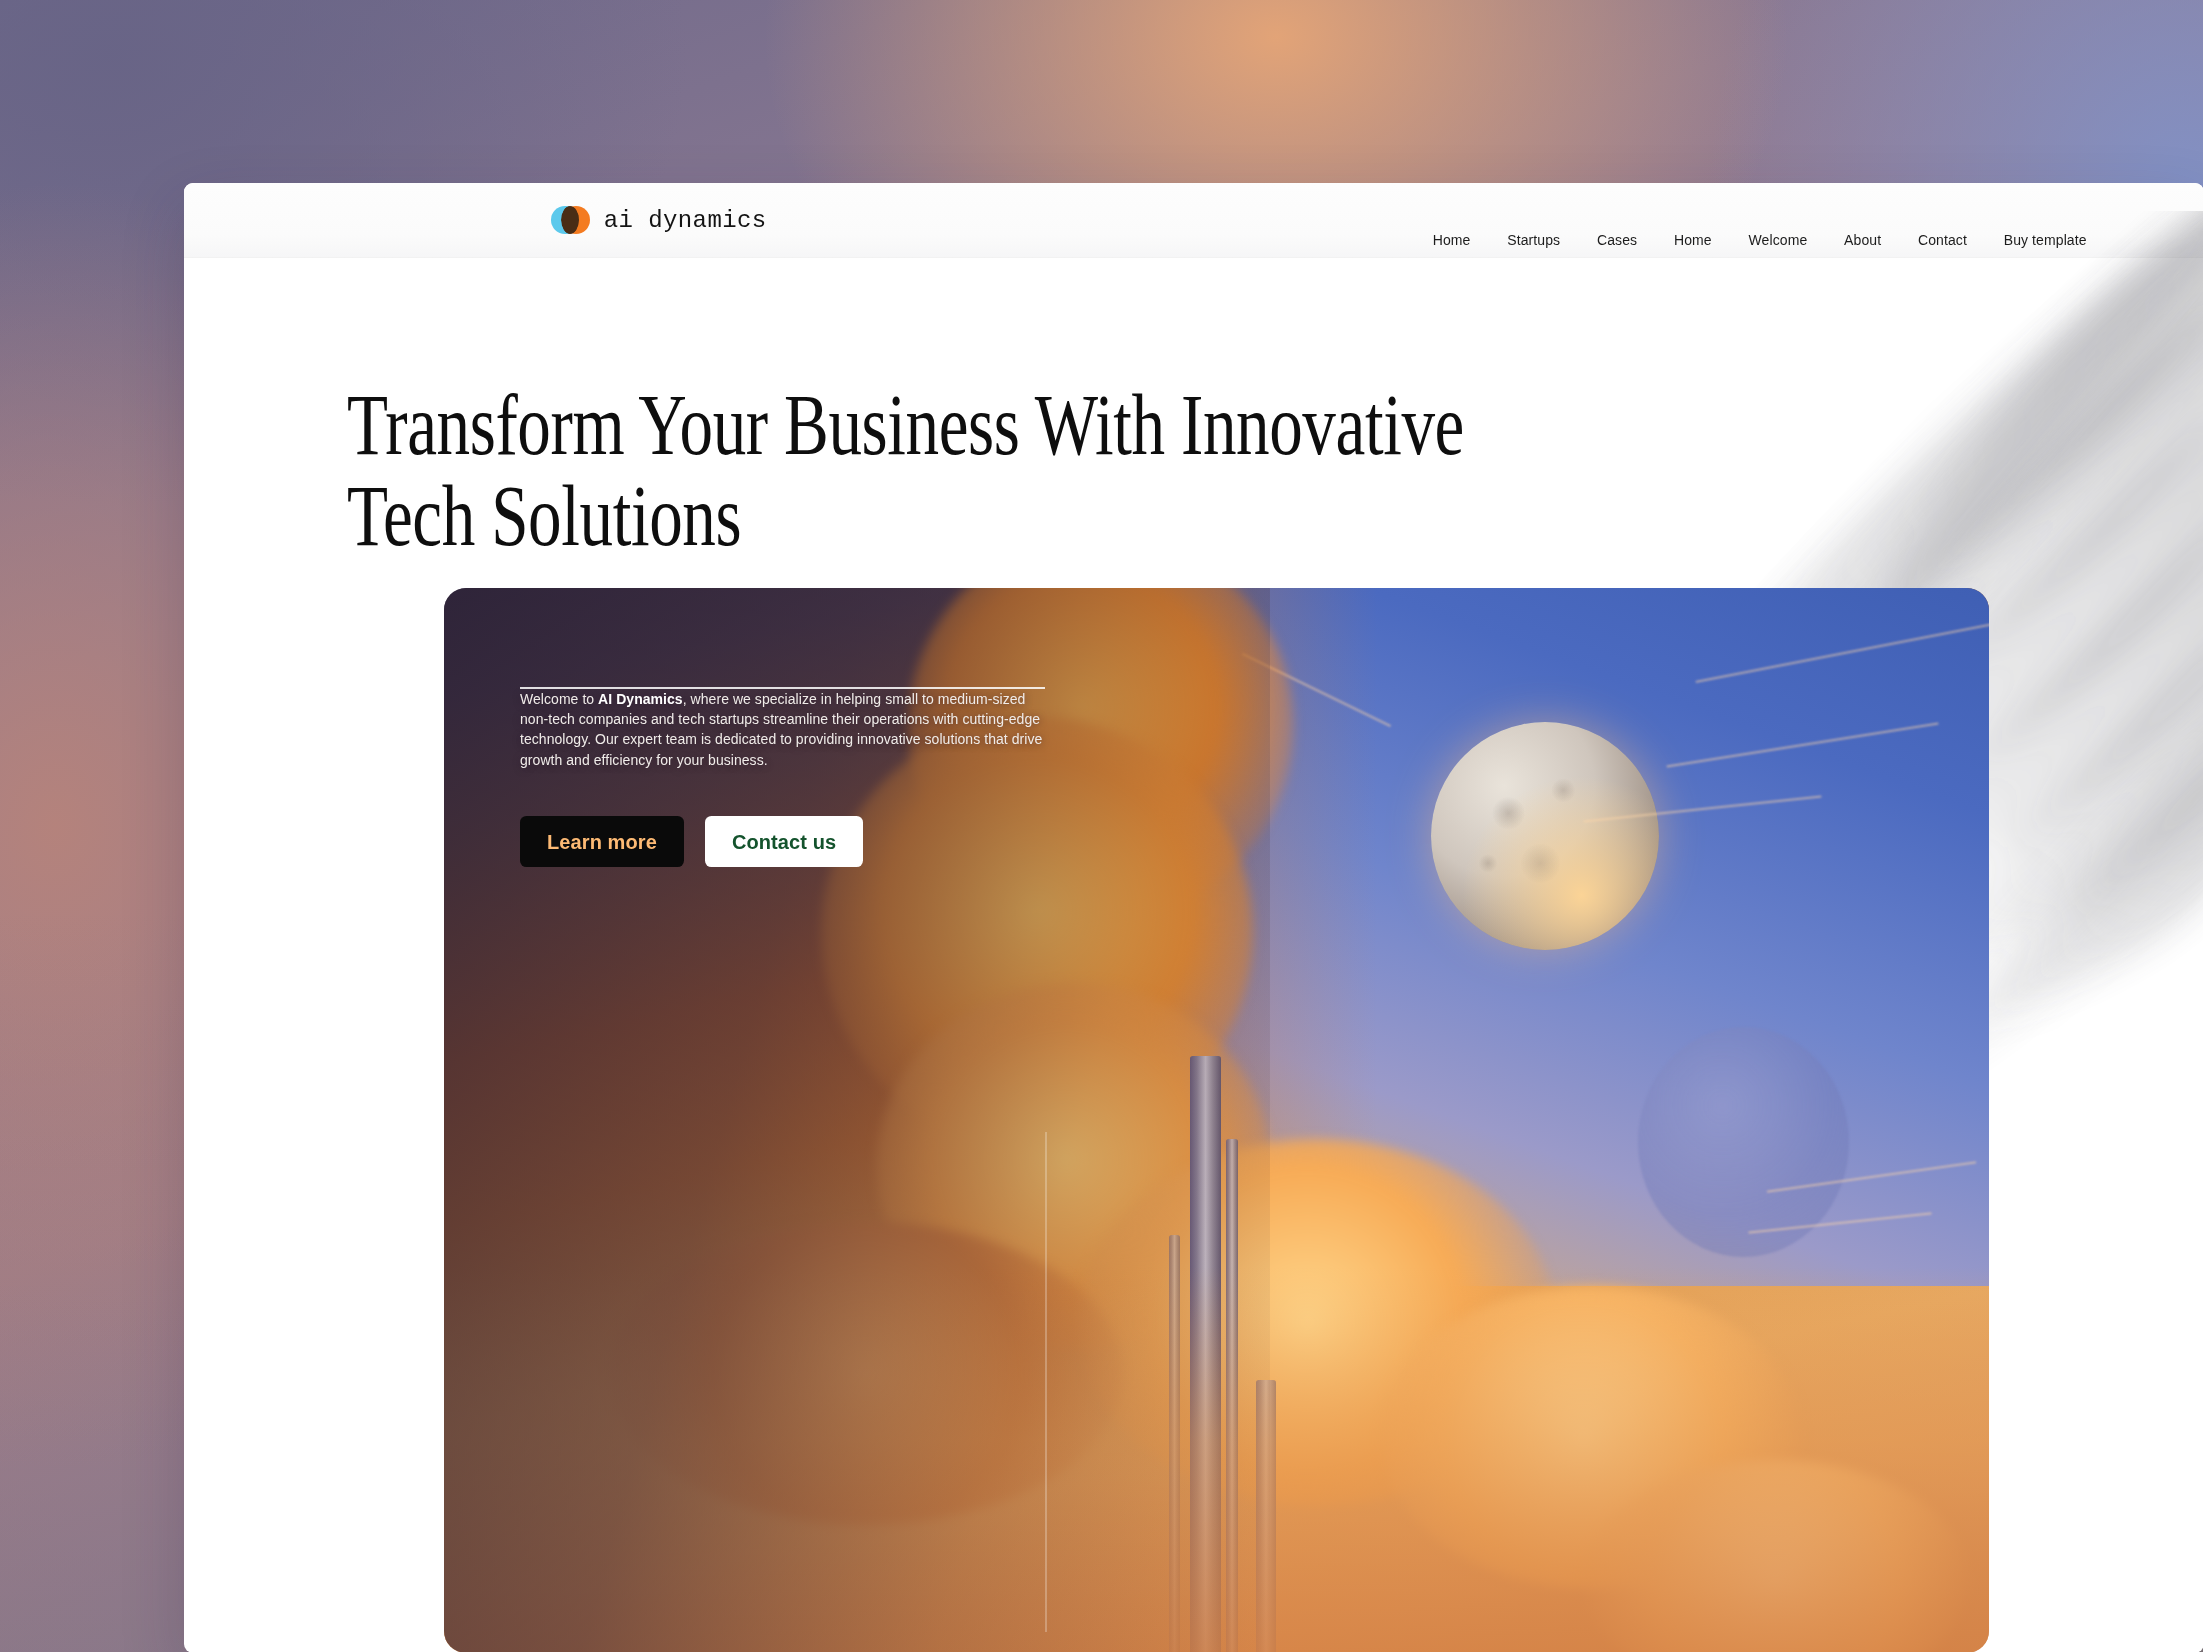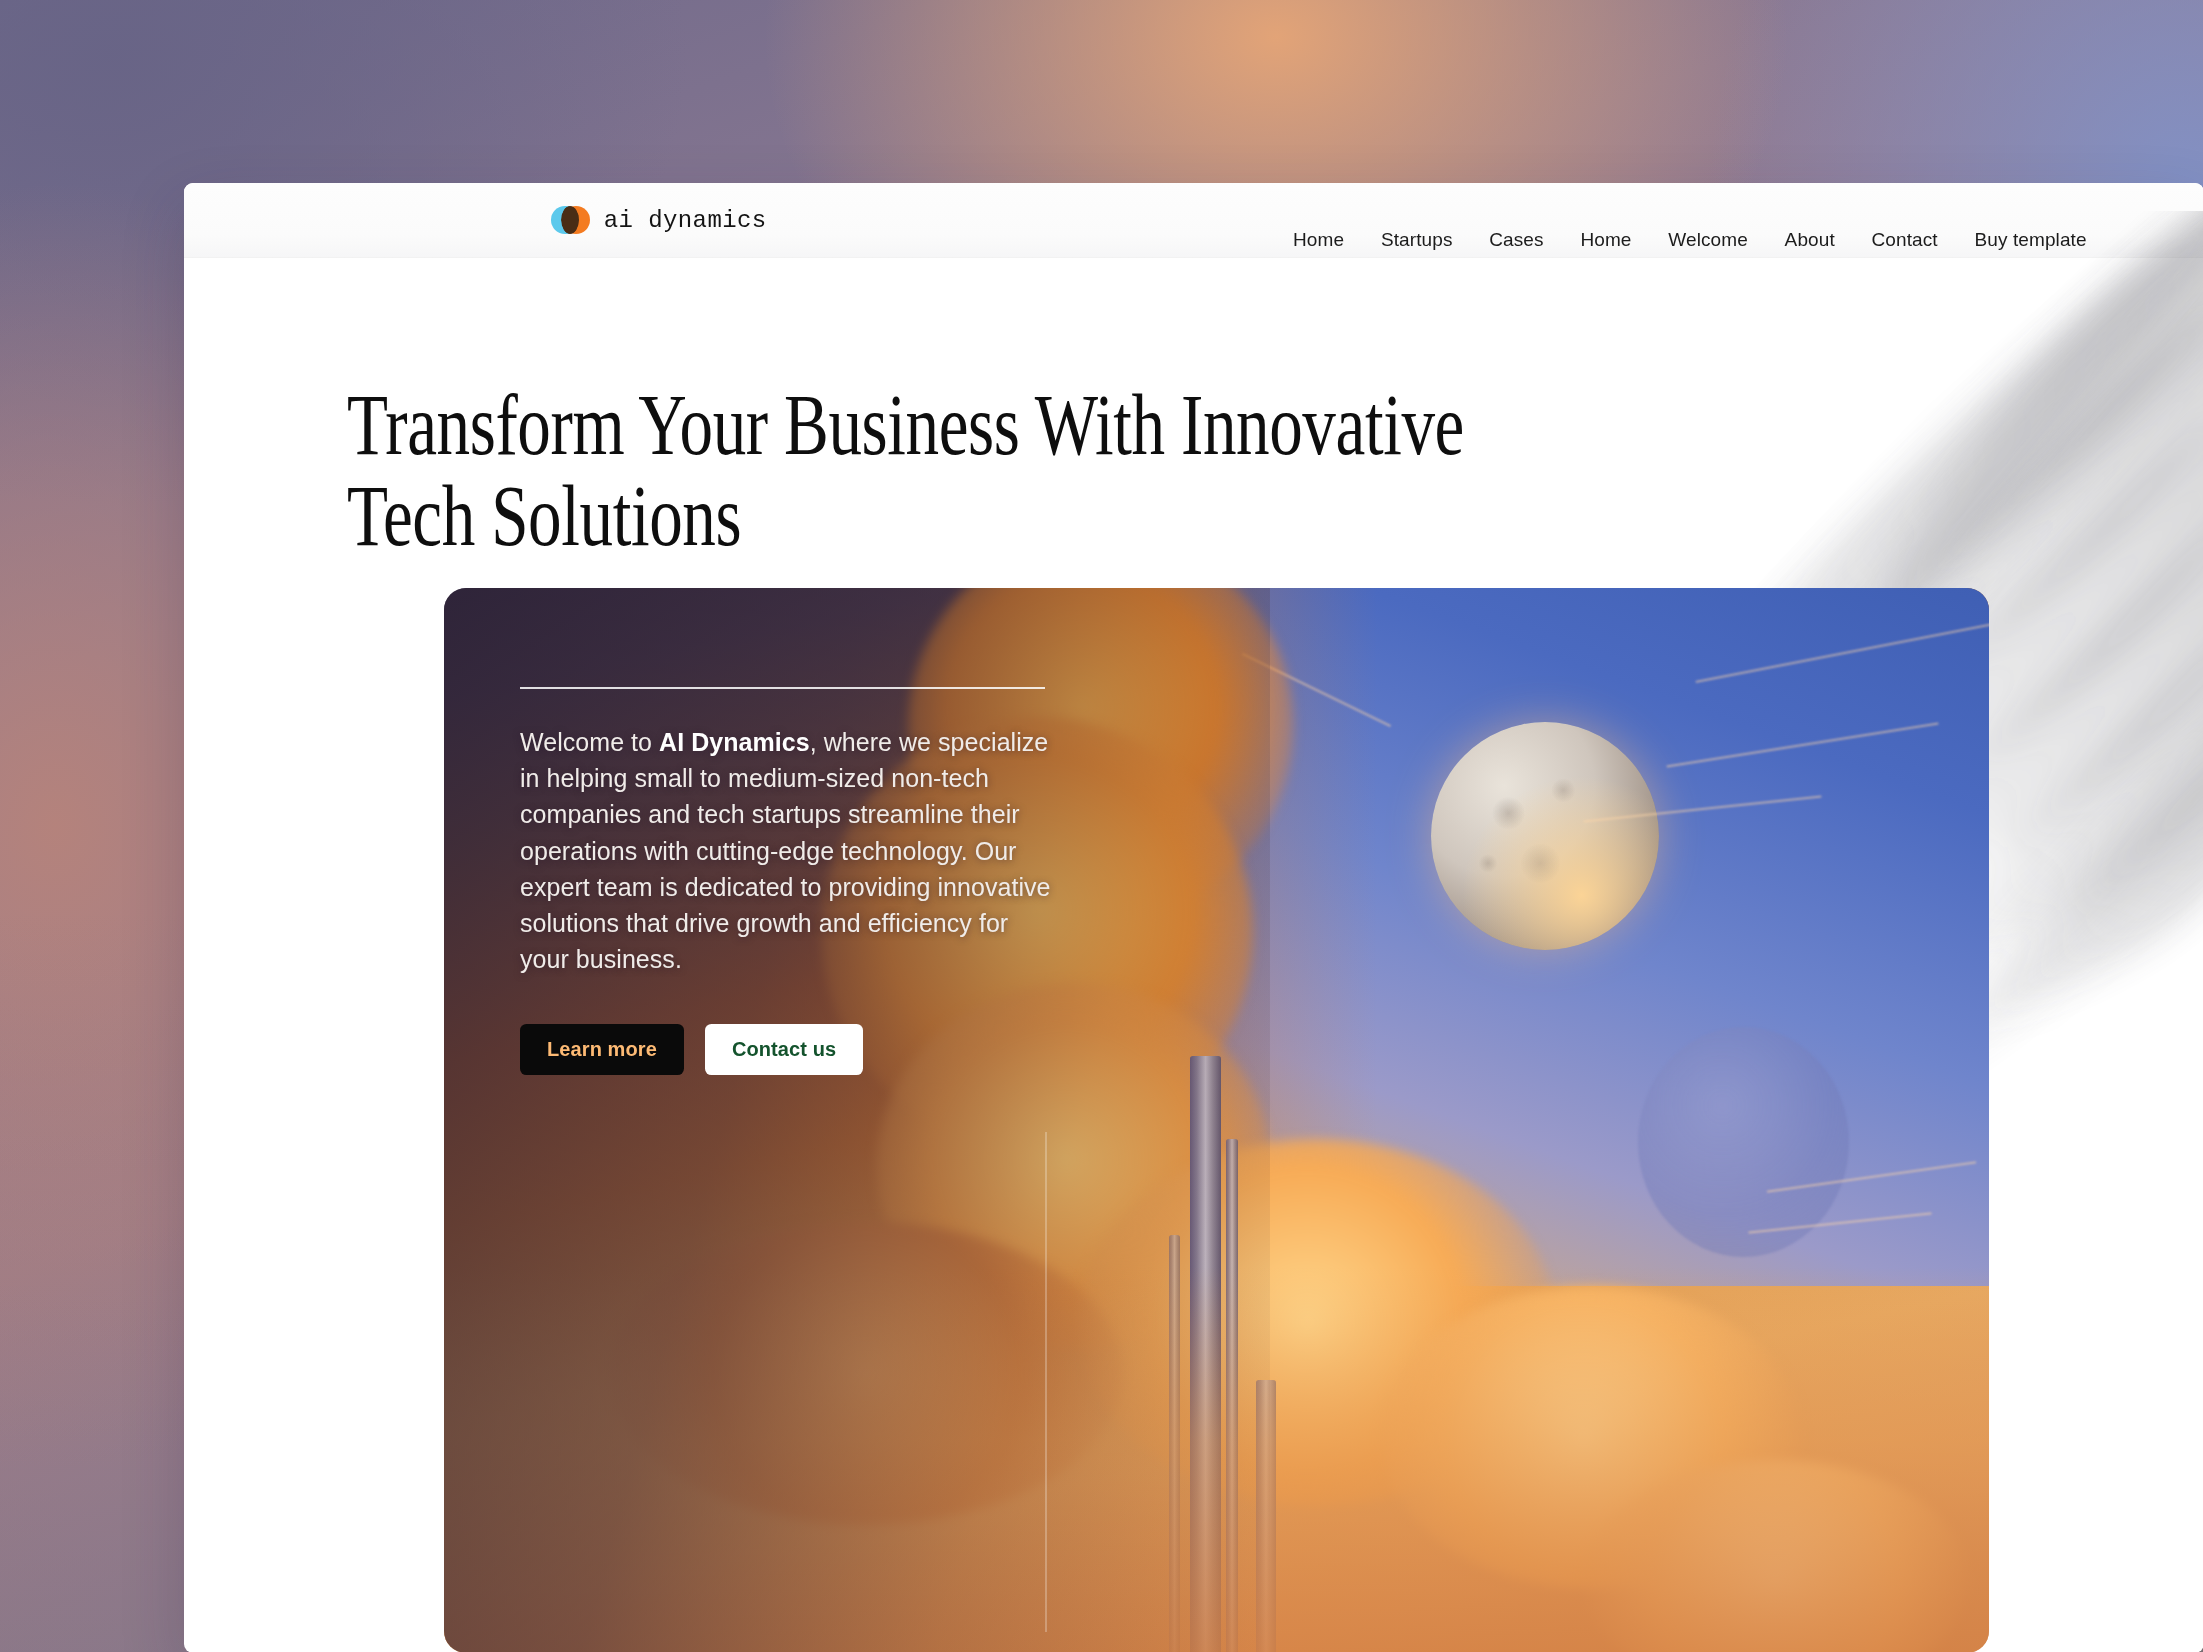--- a/index.html
+++ b/index.html
@@ -55,21 +55,21 @@
     position:absolute; left:10px; top:0; width:18.4px; height:28.5px;
     background:#4a2d15; border-radius:50%/50%;
     clip-path:ellipse(50% 50% at 50% 50%);
   }
   .brand-name{
     font-family:"Liberation Mono","DejaVu Sans Mono",monospace;
     font-size:24px; color:#141414; letter-spacing:0.4px; white-space:nowrap;
   }
   #nav{ position:absolute; right:99px; display:flex; align-items:center; gap:0; }
   .nav-link{
-    font-size:19px; color:#1c1c1c; letter-spacing:0.1px;
+    font-size:14px; color:#1c1c1c; letter-spacing:0.1px;
     padding:5.5px 18.4px; white-space:nowrap; cursor:pointer; text-decoration:none;margin-top:40px;
   }
 
   
   #palm-shadow{
     position:absolute; right:-55px; top:27.5px; width:1084px; height:992px;
     pointer-events:none; z-index:5; opacity:0.92;
   }
 
   
@@ -141,22 +141,22 @@
     font-size:55px; line-height:1.145; font-weight:400; color:#ffffff;
     letter-spacing:0.1px; white-space:pre-line;
     text-shadow:0 1.8px 13px rgba(30,15,40,0.45);
   }
   #hero-rule{ width:525px; height:1.8px; background:rgba(255,255,255,0.85); margin:37px 0 0 0; }
   #hero-vrule{
     position:absolute; left:601px; top:544px; width:1.8px; height:500px;
     background:rgba(255,255,255,0.26); z-index:3;
   }
   #hero-paragraph{
-    margin-top:35px; width:531px;
-    font-size:25px; line-height:1.45; color:#f0ece9; letter-spacing:0.05px;
+    width:531px;
+    font-size:14px; line-height:1.45; color:#f0ece9; letter-spacing:0.05px;
     text-shadow:0 0.9px 7.3px rgba(35,18,40,0.5);
   }
   #hero-paragraph b{ color:#ffffff; font-weight:700; }
   #hero-buttons{ margin-top:46px; display:flex; gap:21px; }
   .btn{
     font-size:20px; font-weight:700; letter-spacing:0.1px;
     padding:15.6px 27px; border-radius:6.4px; border:none; cursor:pointer;
     white-space:nowrap; line-height:1; font-family:"Liberation Sans", sans-serif;
   }
   .btn-primary{ background:#0a0a0a; color:#fdba74; }

